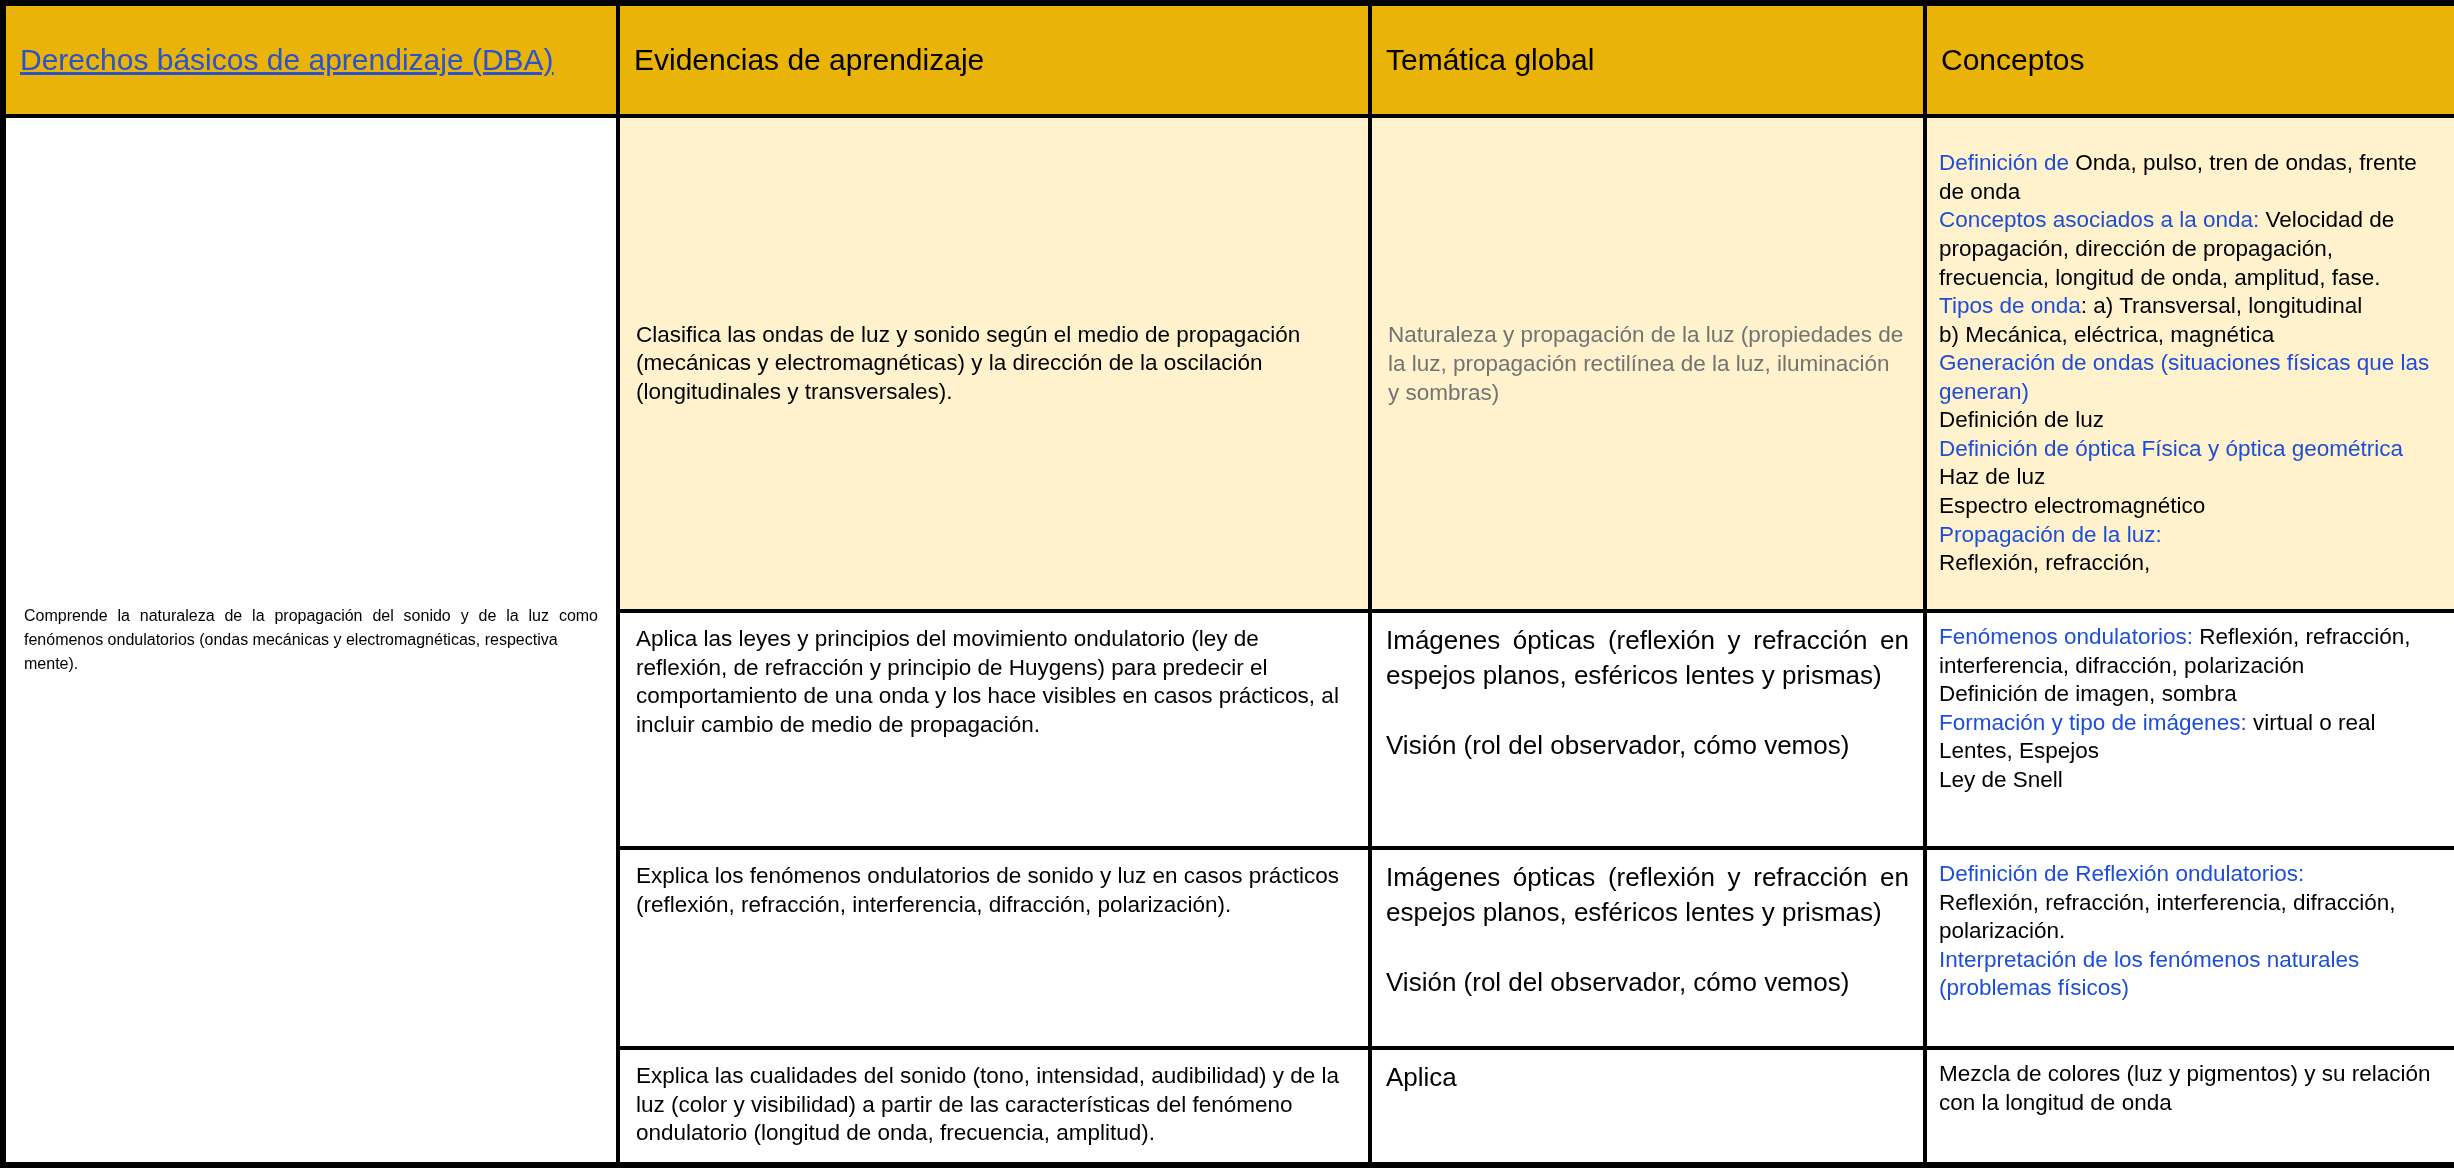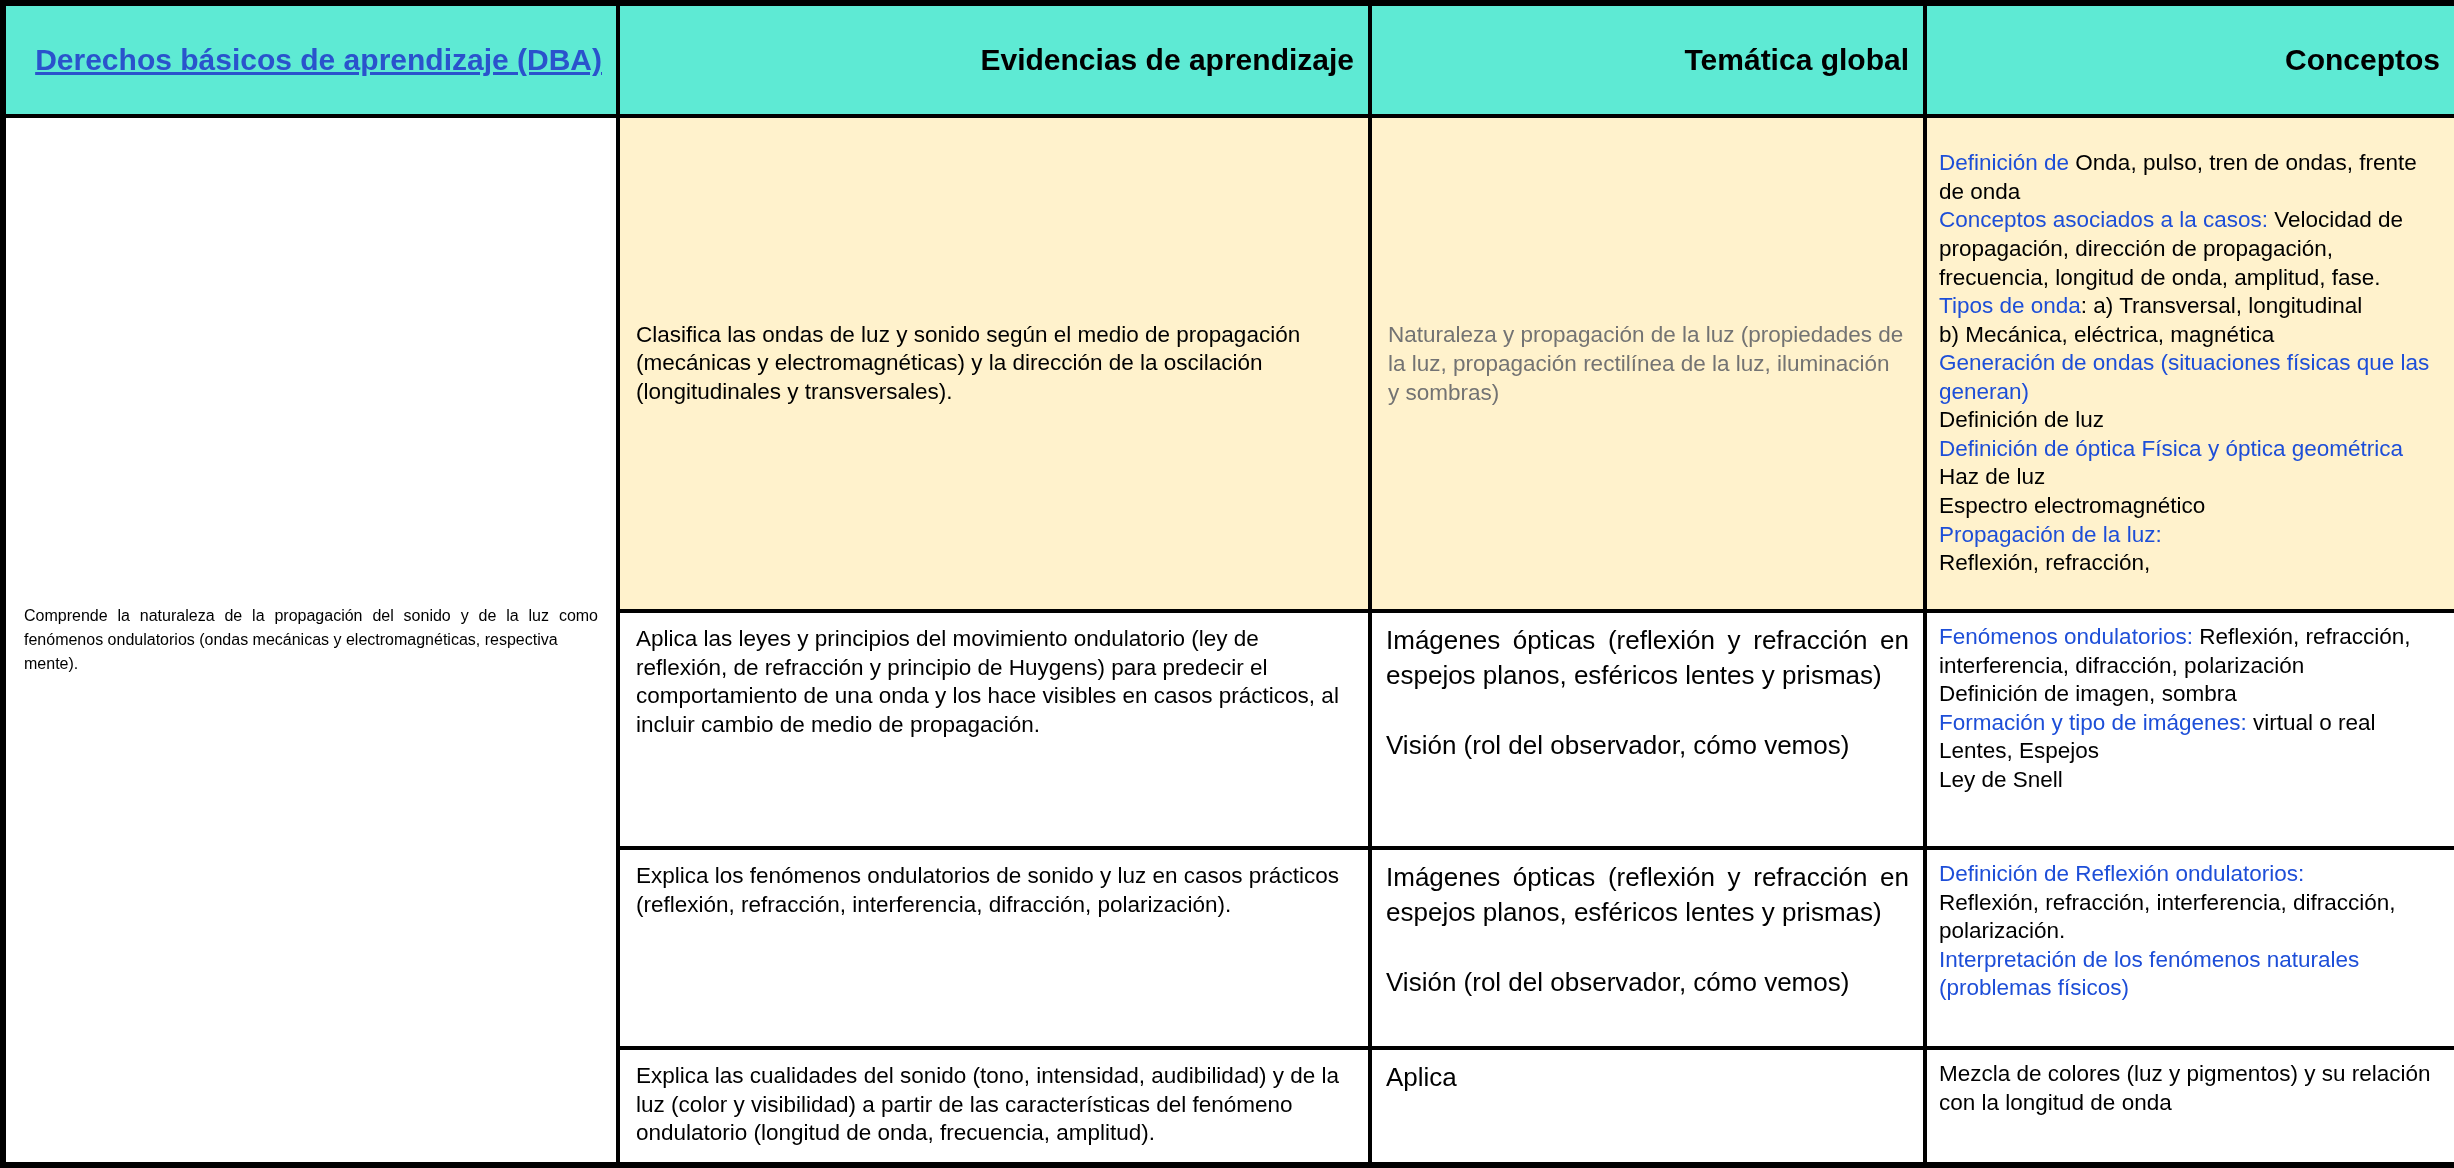--- a/index.html
+++ b/index.html
@@ -14,25 +14,25 @@
     width: 2454px;
     height: 1168px;
     border: 6px solid #000;
   }
   .doc-table td, .doc-table th {
     border: 4px solid #000;
     box-sizing: border-box;
     overflow: hidden;
   }
   th.hdr {
-    background: #5eead4;
+    background: #eab308;
     font-size: 30px;
-    font-weight: bold;
+    font-weight: normal;
     color: #000;
-    text-align: right;
+    text-align: left;
     vertical-align: middle;
     padding: 8px 14px;
   }
   th.hdr a {
     color: #2a53cc;
     text-decoration: underline;
     cursor: pointer;
   }
   .cell-yellow { background: #fff2cc; }
   .cell-white  { background: #ffffff; }
@@ -107,21 +107,21 @@
     <th class="hdr">
       <span>Conceptos</span>
     </th>
   </tr>
   <tr style="height:495px">
     <td class="dba cell-white" rowspan="4">Comprende la naturaleza de la propagación del sonido y de la luz como fenómenos ondulatorios (ondas mecánicas y electromagnéticas, respectiva
 mente).</td>
     <td class="evid vmid cell-yellow">Clasifica las ondas de luz y sonido según el medio de propagación (mecánicas y electromagnéticas) y la dirección de la oscilación (longitudinales y transversales).</td>
     <td class="tema-sm cell-yellow">Naturaleza y propagación de la luz (propiedades de la luz, propagación rectilínea de la luz, iluminación y sombras)</td>
     <td class="conc vmid cell-yellow"><span class="blue">Definición de </span><span>Onda, pulso, tren de ondas, frente de onda
-</span><span class="blue">Conceptos asociados a la casos: </span><span>Velocidad de propagación, dirección de propagación, frecuencia, longitud de onda, amplitud, fase.
+</span><span class="blue">Conceptos asociados a la onda: </span><span>Velocidad de propagación, dirección de propagación, frecuencia, longitud de onda, amplitud, fase.
 </span><span class="blue">Tipos de onda</span><span>: a) Transversal, longitudinal
 b) Mecánica, eléctrica, magnética
 </span><span class="blue">Generación de ondas (situaciones físicas que las generan)
 </span><span>Definición de luz
 </span><span class="blue">Definición de óptica Física y óptica geométrica
 </span><span>Haz de luz
 Espectro electromagnético
 </span><span class="blue">Propagación de la luz:
 </span><span>Reflexión, refracción,</span></td>
   </tr>

